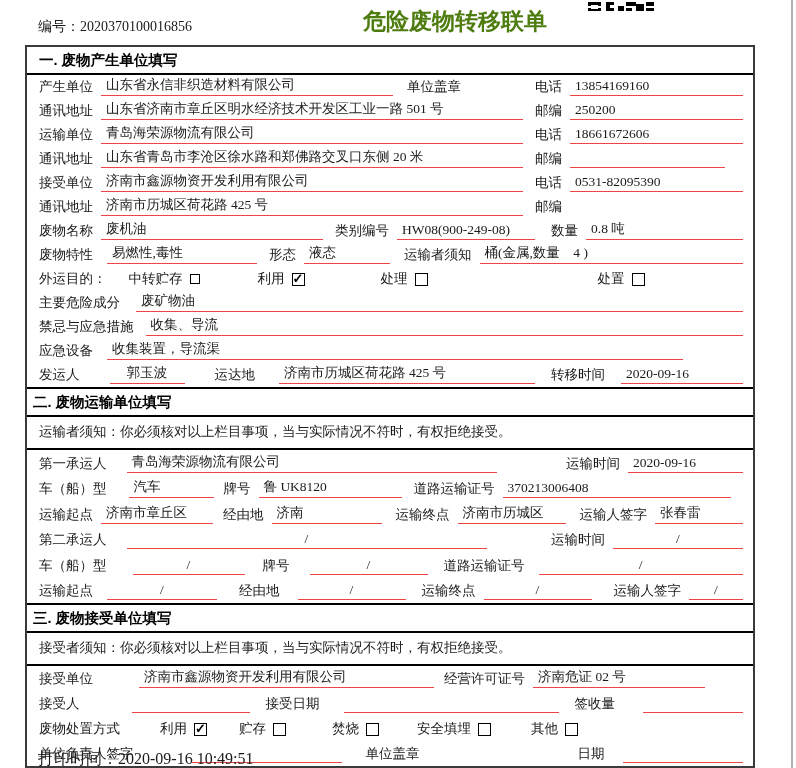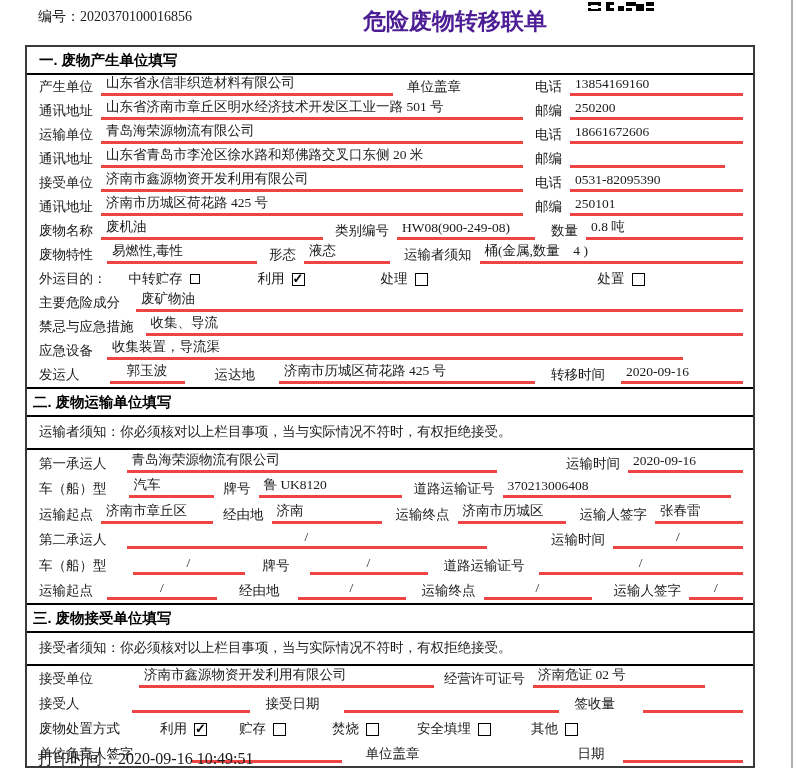--- a/index.html
+++ b/index.html
@@ -3,33 +3,33 @@
 <meta charset="utf-8">
 <style>
   html,body{margin:0;padding:0;}
   body{
     width:796px;height:768px;position:relative;background:#ffffff;
     font-family:"Liberation Serif","DejaVu Serif",serif;
     color:#1a1a1a;font-size:13.5px;overflow:hidden;
   }
   .window-edge{position:absolute;right:3px;top:0;width:2px;height:768px;background:#b0b0b0;}
   .qr{position:absolute;left:588px;top:0;width:66px;height:10px;}
-  .serial{position:absolute;left:38px;top:8px;font-size:14px;white-space:nowrap;}
+  .serial{position:absolute;left:38px;top:18px;font-size:14px;white-space:nowrap;}
   .form-title{position:absolute;left:315px;top:6px;width:280px;text-align:center;
-    font-family:"Liberation Sans","DejaVu Sans",sans-serif;font-weight:900;font-size:23px;color:#4c1d95;}
+    font-family:"Liberation Sans","DejaVu Sans",sans-serif;font-weight:900;font-size:23px;color:#4d7c0f;}
   .form-box{position:absolute;left:25px;top:45px;width:730px;border:2px solid #3a3a3a;background:#fff;box-sizing:border-box;}
   .sec-title{font-family:"Liberation Sans","DejaVu Sans",sans-serif;font-weight:bold;font-size:14.5px;color:#000;
     padding:4px 0 3px 12px;border-bottom:2px solid #000;}
   .sec-title.mid{border-top:2px solid #000;padding-left:6px;}
   .notice{padding:6px 12px 7px 12px;border-bottom:2px solid #000;font-size:13.5px;}
   .row{display:flex;align-items:flex-end;height:24px;padding:0 10px 3px 12px;box-sizing:border-box;}
   .r255{height:25.5px;}
   .r25{height:25px;}
   .lbl{white-space:nowrap;margin-right:8px;flex:none;text-align:center;}
-  .val{border-bottom:3px solid #ef4444;padding:0 5px 1px 5px;white-space:nowrap;min-height:16px;box-sizing:border-box;flex:none;overflow:hidden;}
+  .val{border-bottom:1px solid #ef4444;padding:0 5px 1px 5px;white-space:nowrap;min-height:16px;box-sizing:border-box;flex:none;overflow:hidden;}
   .val.grow{flex:1 1 auto;margin-top:8px;}
   .val.c{text-align:center;}
   .sp{flex:1 1 auto;}
   .rgrp{width:208px;flex:none;display:flex;align-items:flex-end;}
   .rgrp .val{flex:1 1 auto;}
   .opt{display:inline-flex;align-items:center;flex:none;}
   .olbl{margin-right:7px;white-space:nowrap;}
   .cb{width:13px;height:13px;border:1.5px solid #000;display:inline-block;position:relative;box-sizing:border-box;background:#fff;flex:none;}
   .cb.cbs{width:10px;height:10px;}
   .cb.checked::after{content:"\2713";position:absolute;left:0px;top:-3px;font-size:13px;font-weight:bold;color:#000;}
@@ -111,21 +111,20 @@
       <span class="lbl">电话</span>
       <span class="val">0531-82095390</span>
     </span>
   </div>
 
   <div class="row">
     <span class="lbl">通讯地址</span>
     <span class="val grow" style="margin-right:12px">济南市历城区荷花路 425 号</span>
     <span class="rgrp">
       <span class="lbl">邮编</span>
-      <span class="val">250101</span>
     </span>
   </div>
 
   <div class="row">
     <span class="lbl">废物名称</span>
     <span class="val" style="width:222px">废机油</span>
     <span class="lbl" style="margin-left:12px">类别编号</span>
     <span class="val" style="width:138px">HW08(900-249-08)</span>
     <span class="lbl" style="margin-left:16px">数量</span>
     <span class="val grow">0.8 吨</span>

